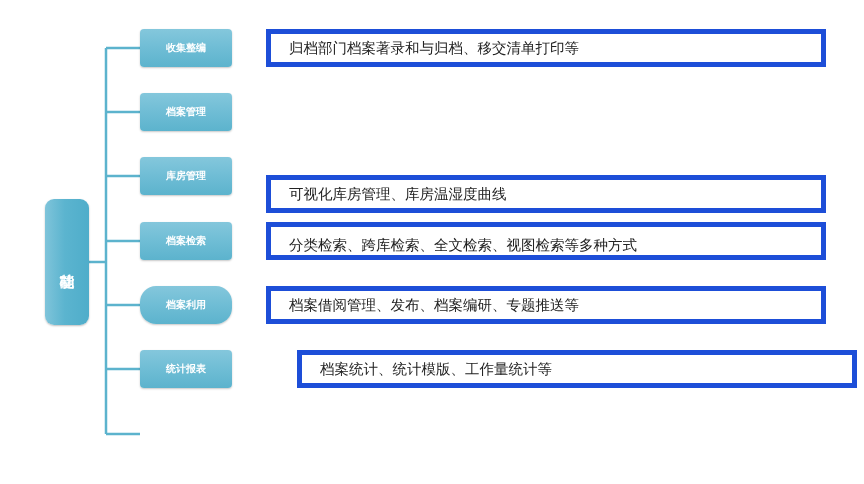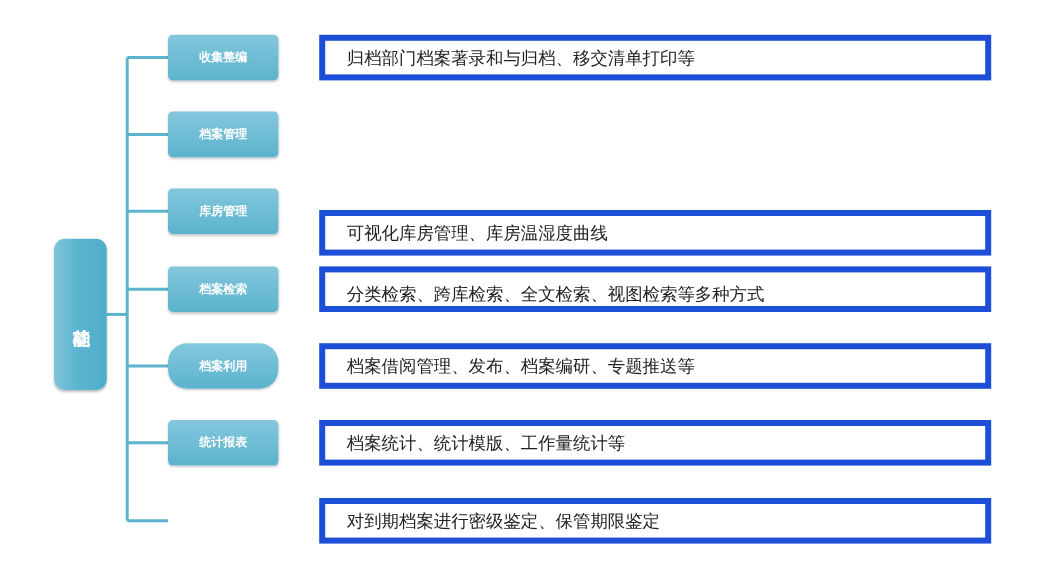--- a/index.html
+++ b/index.html
@@ -137,21 +137,18 @@
   <div class="cat-node" style="top:286px;border-radius:16px;">
     <span class="cat-label">档案利用</span>
   </div>
   <div class="desc-node" style="top:286px;">
     <span class="desc-label">档案借阅管理、发布、档案编研、专题推送等</span>
   </div>
 
   <div class="cat-node" style="top:350px;">
     <span class="cat-label">统计报表</span>
   </div>
-  <div class="desc-node" style="top:350px;">
+  <div class="desc-node" style="top:350px;margin-left:31px;">
     <span class="desc-label">档案统计、统计模版、工作量统计等</span>
   </div>
 
-  <div class="desc-node" style="top:415px;">
-    <span class="desc-label">对到期档案进行密级鉴定、保管期限鉴定</span>
-  </div>
 
 </div>
 
 </body></html>

